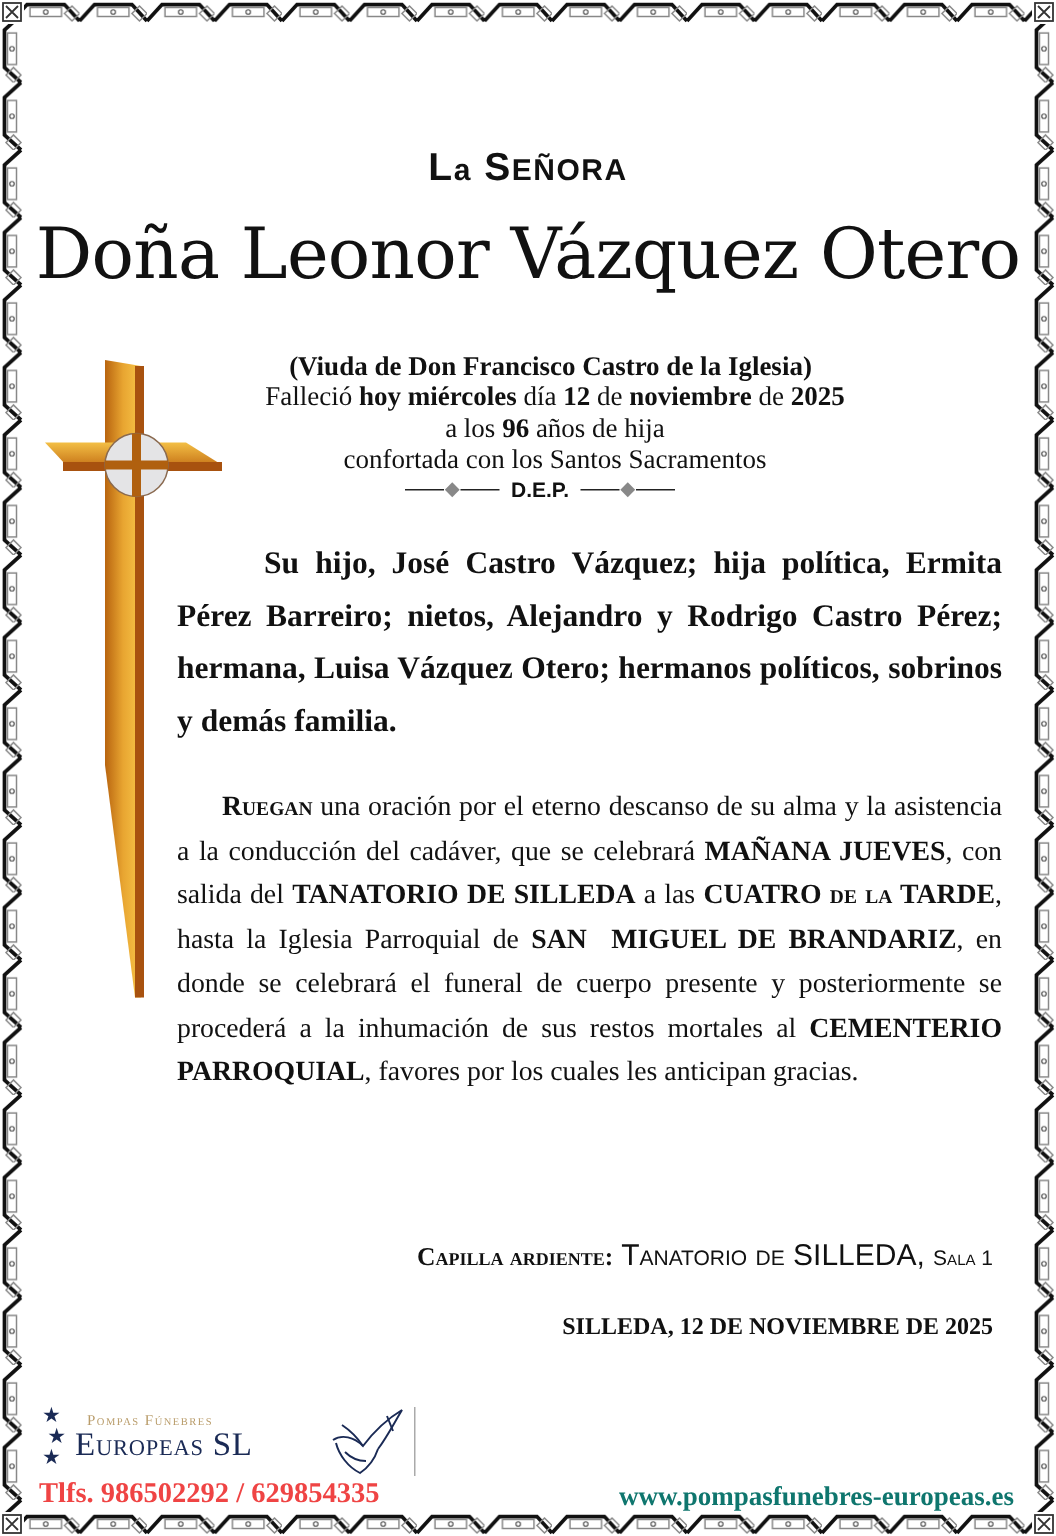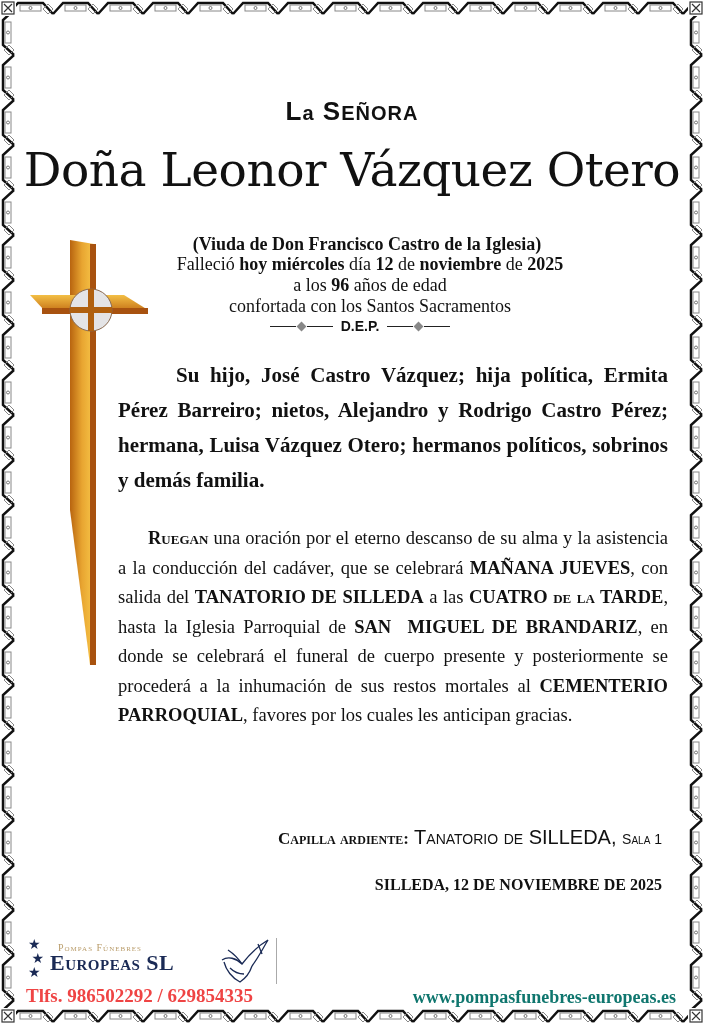--- a/index.html
+++ b/index.html
@@ -21,21 +21,21 @@
   .ruegan{left:118px;width:550px;top:524px;font-size:18.5px;line-height:29.5px;text-align:justify;text-indent:30px;}
   .sc-b{font-variant:small-caps;font-weight:bold;}
   .capilla{left:100px;width:562px;top:826px;text-align:right;}
   .capilla .l{font-variant:small-caps;font-weight:bold;font-size:17px;}
   .capilla .r{font-family:"Liberation Sans","DejaVu Sans",sans-serif;font-size:20px;font-stretch:condensed;}
   .capilla .r .s{font-size:14px;}
   .fecha{left:100px;width:562px;top:876px;text-align:right;font-weight:bold;font-size:16px;}
   .logo{left:28px;top:938px;width:250px;height:48px;}
   .logo .stars{position:absolute;left:0;top:0;color:#1a2a55;font-size:14px;line-height:14px;}
   .logo .pompas{position:absolute;left:30px;top:4px;font-size:10px;color:#b99c6a;letter-spacing:1px;font-variant:small-caps;}
-  .logo .euro{position:absolute;left:22px;top:12px;font-size:22px;font-weight:bold;color:#1a2a55;font-variant:small-caps;letter-spacing:0.5px;}
+  .logo .euro{position:absolute;left:22px;top:12px;font-size:22px;font-weight:normal;color:#1a2a55;font-variant:small-caps;letter-spacing:0.5px;}
   .logo .bird{position:absolute;left:190px;top:0px;width:52px;height:46px;}
   .logo .vline{position:absolute;left:248px;top:0;width:1px;height:46px;background:#aaa;}
   .tlfs{left:26px;top:985px;font-size:19px;font-weight:bold;color:#ef4444;}
   .web{right:28px;top:987px;font-size:18px;font-weight:bold;color:#0f766e;text-align:right;}
   .cross{left:28px;top:240px;width:124px;height:430px;}
 </style>
 </head>
 <body>
 
 <svg class="border" viewBox="0 0 704 1024" xmlns="http://www.w3.org/2000/svg">
@@ -100,21 +100,21 @@
 
 <div class="abs center name">Doña Leonor Vázquez Otero</div>
 
 <div class="abs center viuda">(Viuda de Don Francisco Castro de la Iglesia)</div>
 
 <div class="abs center fallecio">
   <div>
     <span>Falleció </span><b>hoy miércoles</b><span> día </span><b>12</b><span> de </span><b>noviembre</b><span> de </span><b>2025</b>
   </div>
   <div>
-    <span>a los </span><b>96</b><span> años de edad</span>
+    <span>a los </span><b>96</b><span> años de hija</span>
   </div>
   <div>confortada con los Santos Sacramentos</div>
 </div>
 
 <div class="abs dep">
   <div class="line">
       <span class="seg"></span>
       <span class="dia"></span>
       <span class="seg"></span>
     </div>

